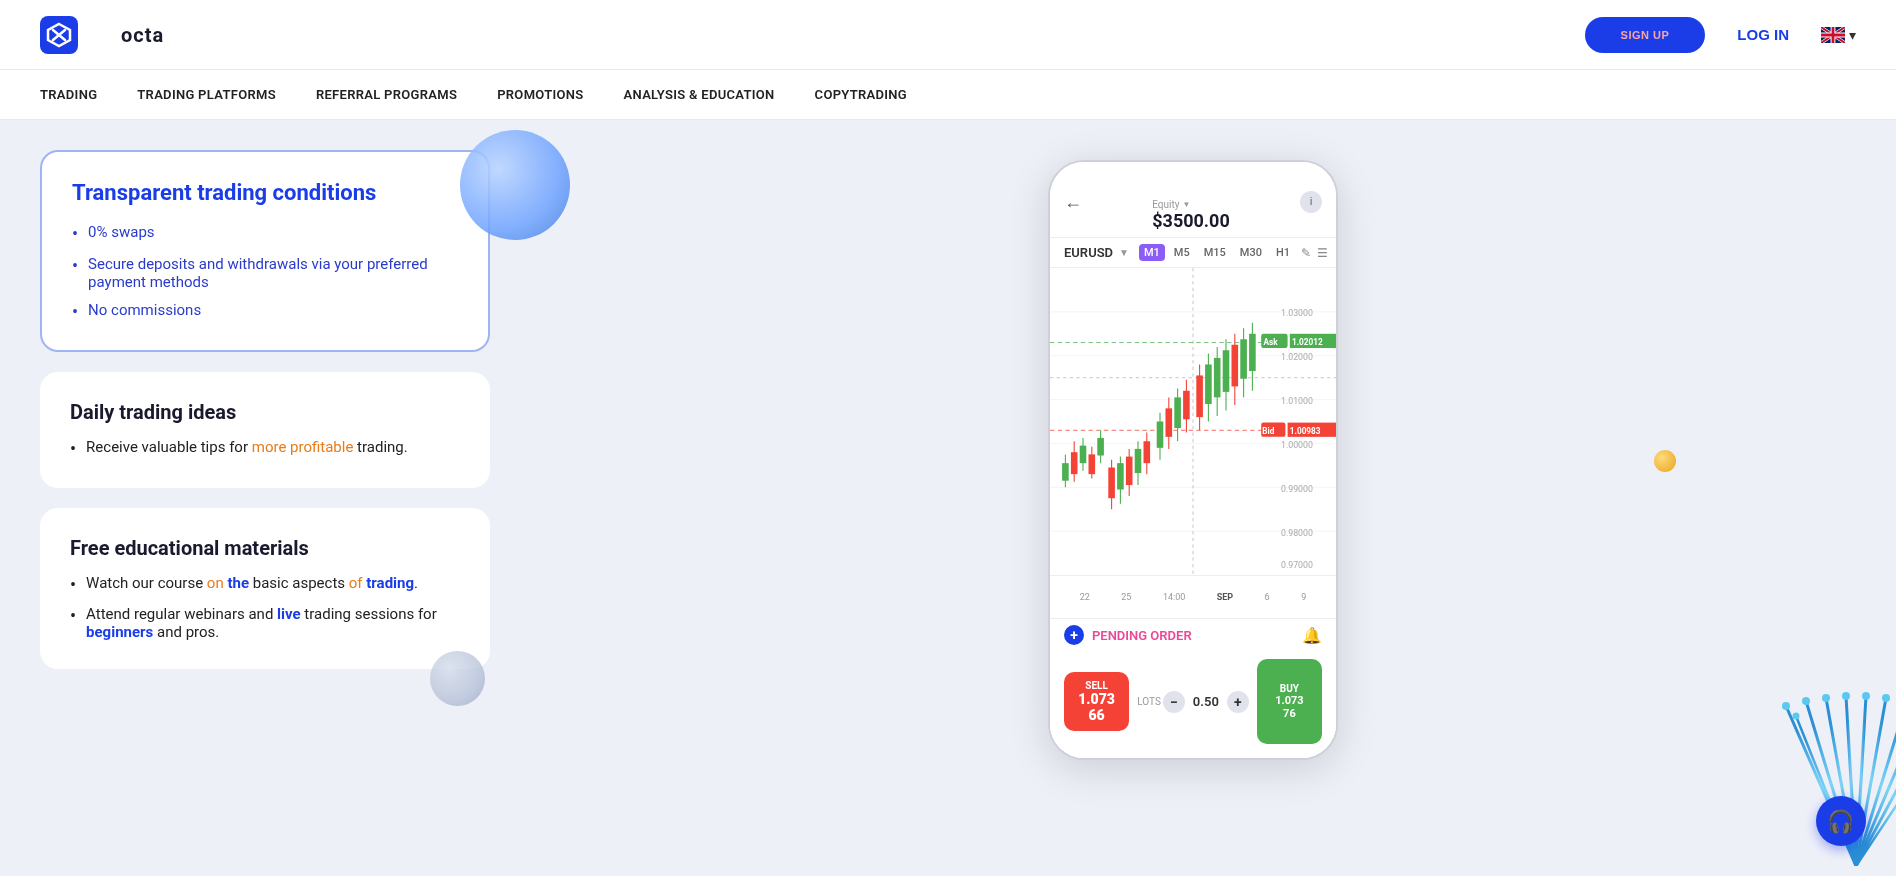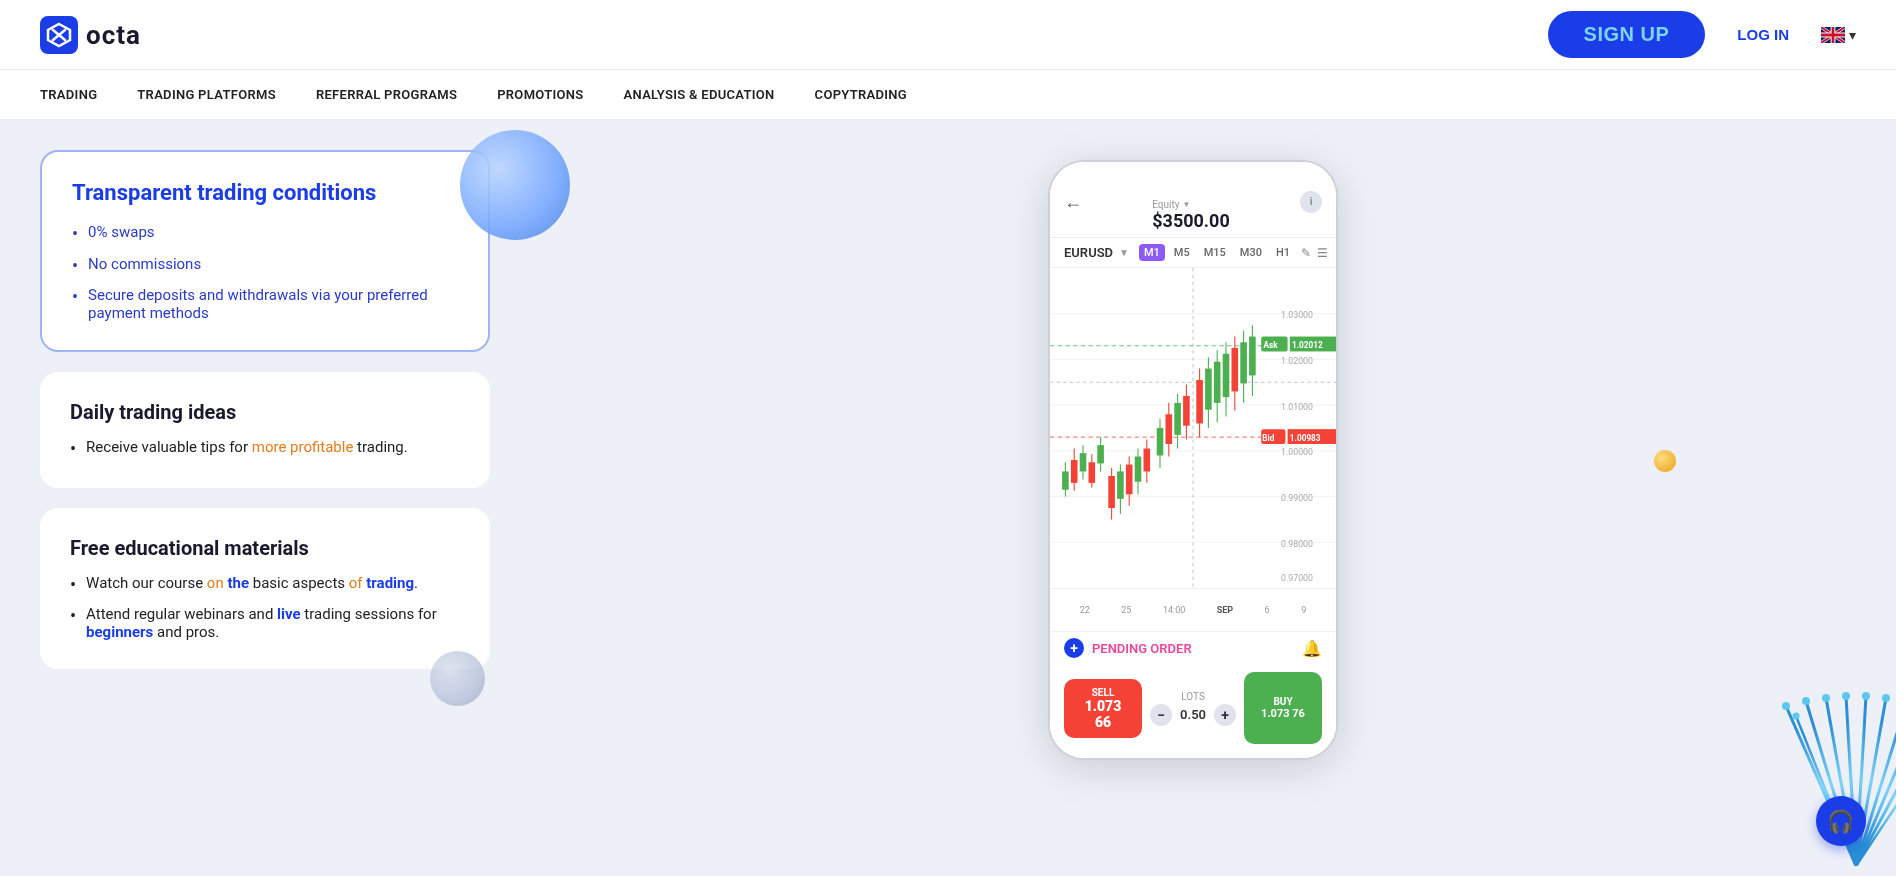--- a/index.html
+++ b/index.html
@@ -25,37 +25,38 @@
     .logo {
       display: flex;
       align-items: center;
       gap: 8px;
     }
     .logo-icon {
       width: 38px;
       height: 38px;
     }
     .logo-text {
-      font-size: 26px;
+      font-size: 20px;
       font-weight: 700;
       color: #1a1a2e;
       letter-spacing: 1px;
+      margin-left: 35px;
     }
     .header-right {
       display: flex;
       align-items: center;
       gap: 12px;
     }
     .btn-signup {
       background: #1a3de8;
-      color: #7dd3fc;
+      color: #fca5a5;
       border: none;
       border-radius: 30px;
       padding: 12px 36px;
-      font-size: 20px;
+      font-size: 11px;
       font-weight: 700;
       cursor: pointer;
       letter-spacing: 0.5px;
     }
     .btn-login {
       background: transparent;
       color: #1a3de8;
       border: none;
       font-size: 15px;
       font-weight: 700;
@@ -339,21 +340,21 @@
       font-weight: 700;
       flex: 1;
       text-align: center;
     }
     .sell-price {
       font-size: 14px;
       font-weight: 900;
     }
     .lots-col {
       display: flex;
-      flex-direction: column;
+      flex-direction: row;
       align-items: center;
       gap: 2px;
     }
     .lots-label {
       font-size: 10px;
       color: #999;
     }
     .lots-controls {
       display: flex;
       align-items: center;
@@ -484,24 +485,24 @@
 
   <div class="left-col">
 
     <div class="card card-highlighted">
       <div class="card-title-blue">Transparent trading conditions</div>
       <ul class="bullet-list">
         <li>
             <span>0% swaps</span>
           </li>
         <li>
-            <span>No commissions</span>
+            <span>Secure deposits and withdrawals via your preferred payment methods</span>
           </li>
         <li>
-            <span>Secure deposits and withdrawals via your preferred payment methods</span>
+            <span>No commissions</span>
           </li>
       </ul>
     </div>
 
     <div class="card">
       <div class="card-title-dark">Daily trading ideas</div>
       <ul class="bullet-list dark">
         <li>
           <span>Receive valuable tips for <span class="highlight-text">more profitable</span> trading.</span>
         </li>

